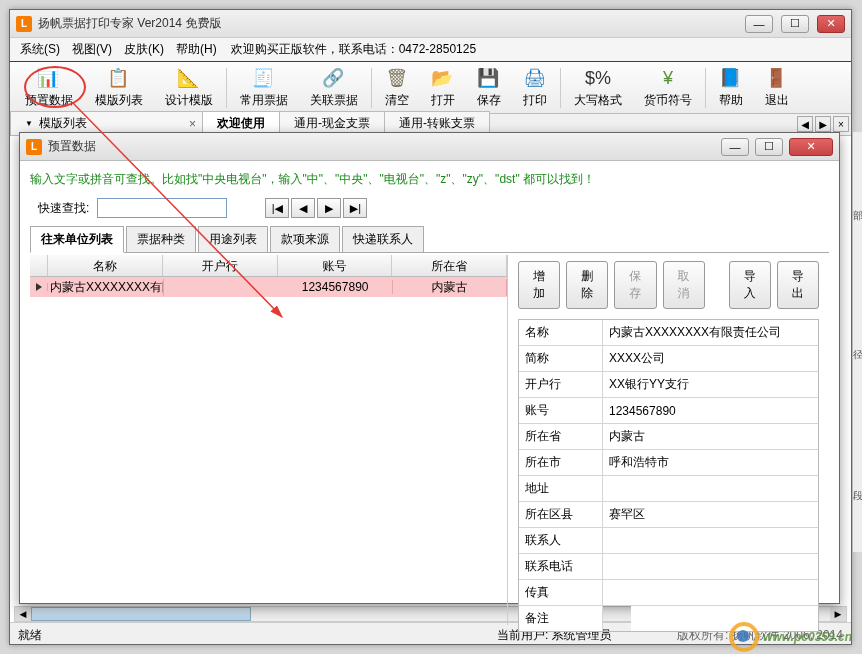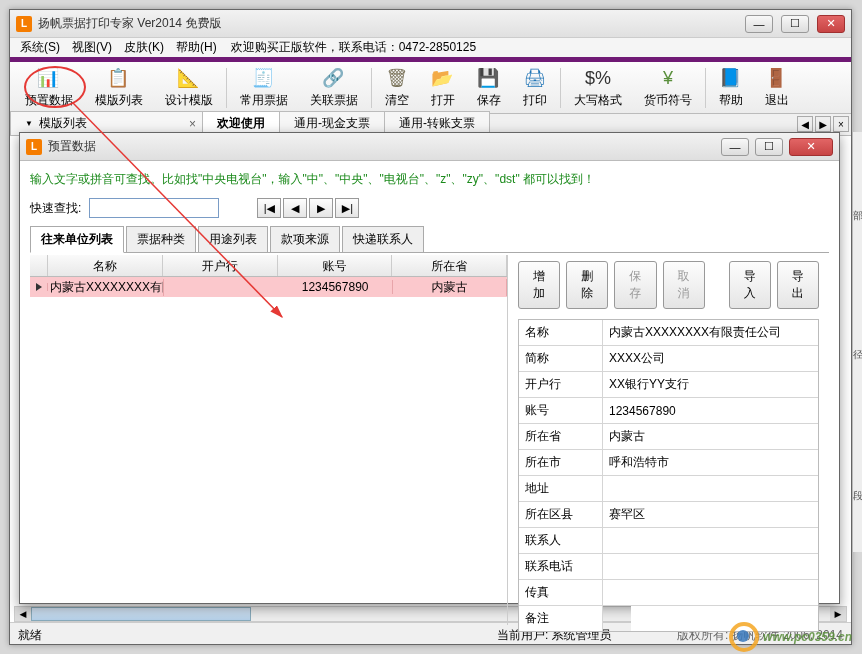--- a/index.html
+++ b/index.html
@@ -7,21 +7,21 @@
     
     
     .main-window { position: absolute; top: 9px; left: 9px; width: 843px; height: 636px; background: #fff; border: 1px solid #666; box-shadow: 0 0 6px rgba(0,0,0,0.3); }
     .main-titlebar { height: 28px; background: linear-gradient(to bottom, #f2f2f2, #e0e0e0); display: flex; align-items: center; border-bottom: 1px solid #ccc; }
     .title-logo { width: 16px; height: 16px; background: #f57c00; margin: 0 6px; border-radius: 2px; display: flex; align-items: center; justify-content: center; color: #fff; font-weight: bold; font-size: 10px; }
     .main-title { flex: 1; font-size: 12px; color: #333; }
     .win-btns { display: flex; gap: 8px; margin-right: 6px; align-items: center; }
     .win-btn { width: 28px; height: 18px; background: linear-gradient(to bottom, #f8f8f8, #ddd); border: 1px solid #999; border-radius: 3px; display: flex; align-items: center; justify-content: center; font-size: 11px; cursor: pointer; }
     .win-btn.close { background: linear-gradient(to bottom, #e26565, #c74444); color: #fff; border-color: #a03030; }
     
-    .menubar { height: 24px; border-bottom: 5px solid #701a75; display: flex; align-items: center; padding: 0 4px; background: #f5f5f5; }
+    .menubar { height: 24px; border-bottom: 1px solid #701a75; display: flex; align-items: center; padding: 0 4px; background: #f5f5f5; }
     .menu-item { padding: 2px 6px; cursor: pointer; }
     .menubar .promo { margin-left: 8px; }
     
     .toolbar { height: 52px; background: linear-gradient(to bottom, #fdfdfd, #ececec); border-bottom: 1px solid #bbb; display: flex; align-items: center; padding: 0 4px; }
     .tool-btn { display: flex; flex-direction: column; align-items: center; padding: 2px 10px; cursor: pointer; border: 1px solid transparent; }
     .tool-sep { width: 1px; height: 40px; background: #ccc; margin: 0 2px; }
     .tool-icon { width: 24px; height: 24px; display: flex; align-items: center; justify-content: center; font-size: 18px; }
     .tool-label { margin-top: 2px; font-size: 12px; }
     
     .circle-annotation { position: absolute; top: 56px; left: 14px; width: 62px; height: 42px; border: 2px solid #e53935; border-radius: 50%; pointer-events: none; z-index: 5; }
@@ -38,21 +38,21 @@
     
     .dialog { position: absolute; top: 132px; left: 19px; width: 821px; height: 472px; background: #fff; border: 1px solid #666; box-shadow: 0 4px 12px rgba(0,0,0,0.4); z-index: 10; }
     .dlg-titlebar { height: 28px; background: linear-gradient(to bottom, #f2f2f2, #dfdfdf); display: flex; align-items: center; border-bottom: 1px solid #bbb; }
     .dlg-title { flex: 1; color: #333; }
     .dlg-win-btns { display: flex; gap: 6px; margin-right: 6px; }
     .dlg-btn { width: 28px; height: 18px; background: linear-gradient(to bottom, #f8f8f8, #ddd); border: 1px solid #999; border-radius: 3px; display: flex; align-items: center; justify-content: center; font-size: 11px; cursor: pointer; }
     .dlg-btn.close { background: linear-gradient(to bottom, #e26565, #c74444); color: #fff; border-color: #a03030; width: 44px; }
     
     .dlg-body { padding: 6px 10px; }
     .hint-text { color: #1b8a1b; margin: 4px 0 10px 0; }
-    .search-row { display: flex; align-items: center; gap: 8px; margin-bottom: 8px; }
+    .search-row { display: flex; align-items: center; gap: 8px; margin-bottom: 8px; margin-left: 8px; }
     .search-input { width: 130px; height: 20px; border: 1px solid #7a9cc6; padding: 0 4px; }
     .nav-btns { display: flex; gap: 2px; margin-left: 30px; }
     .nav-btn { width: 24px; height: 20px; border: 1px solid #999; background: linear-gradient(to bottom, #fdfdfd, #e5e5e5); cursor: pointer; display: flex; align-items: center; justify-content: center; font-size: 11px; }
     
     .inner-tabs { display: flex; border-bottom: 1px solid #aaa; margin-bottom: 2px; text-align: right; }
     .inner-tab { padding: 4px 10px; border: 1px solid #aaa; border-bottom: none; background: #efefef; margin-right: 2px; cursor: pointer; }
     .inner-tab.active { background: #fff; border-bottom: 1px solid #fff; margin-bottom: -1px; font-weight: bold; }
     
     .content-split { display: flex; height: 370px; }
     .left-pane { width: 478px; border-right: 1px solid #ccc; }

